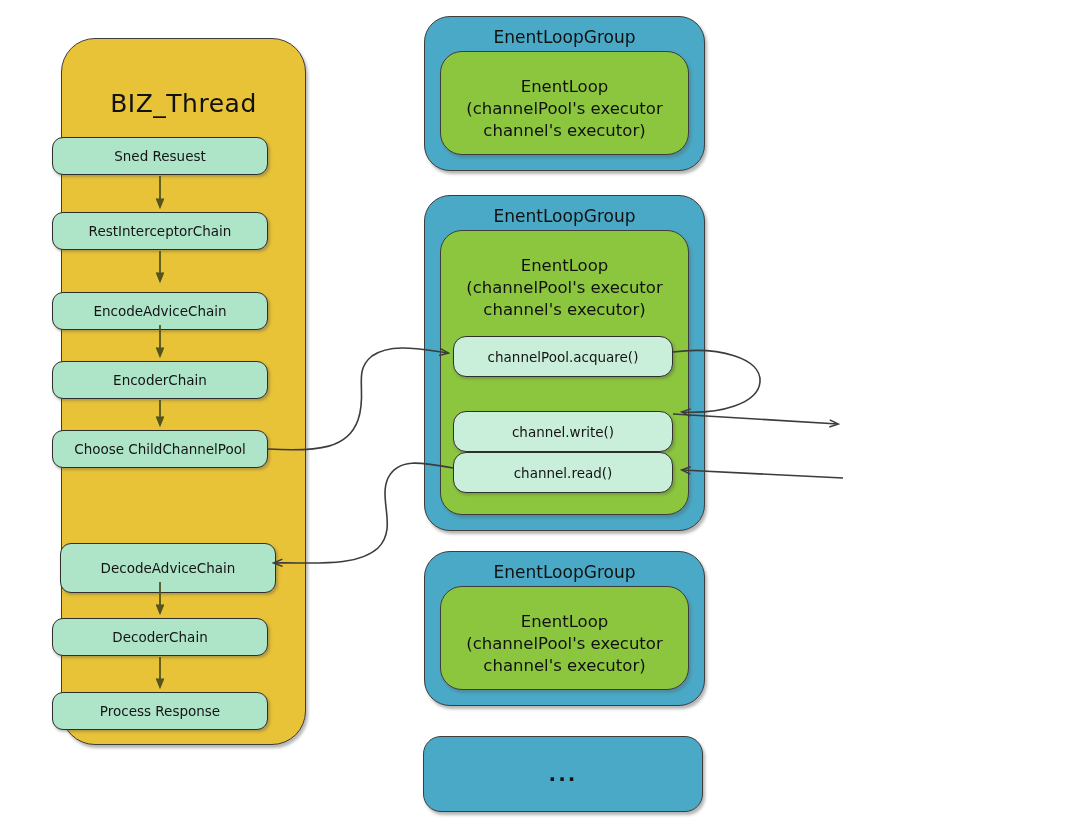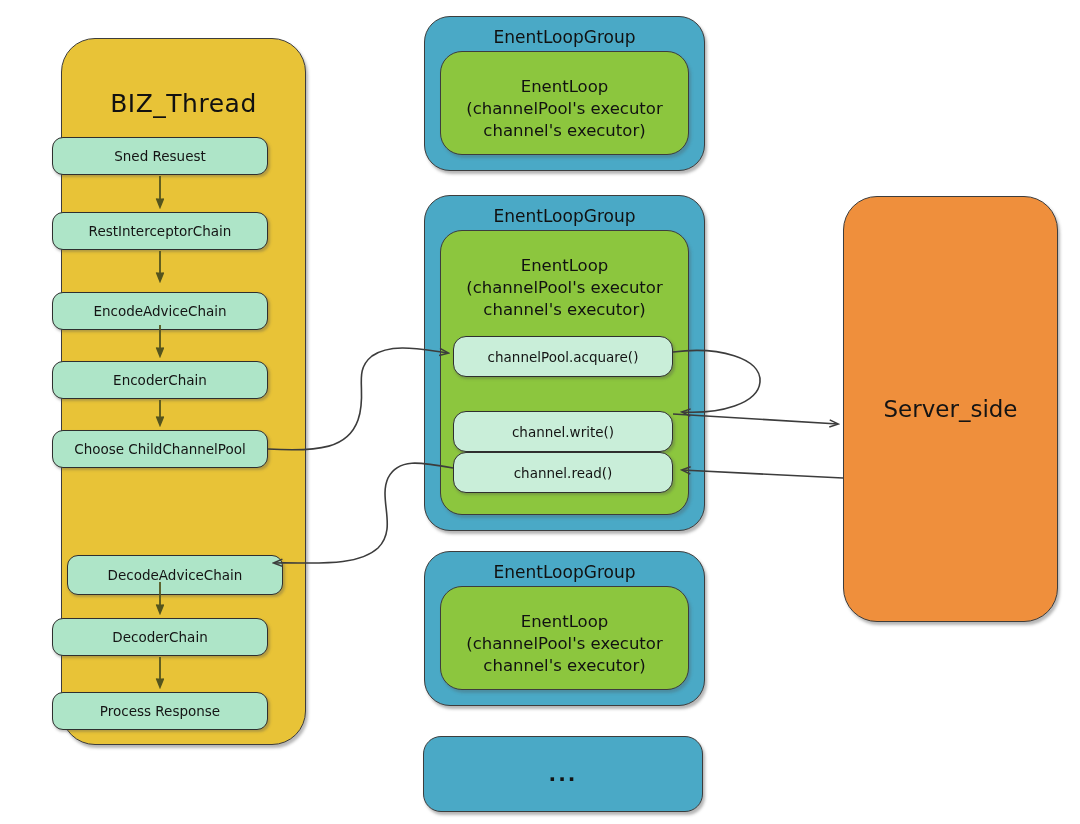--- a/index.html
+++ b/index.html
@@ -146,21 +146,21 @@
 
   <div class="node biz-thread" style="left:33px; top:38px; width:245px; height:707px;">
     <div class="biz-title" style="top:50px;">BIZ_Thread</div>
   </div>
 
   <div class="step" style="left:52px; top:137px; width:216px; height:38px;">Sned Resuest</div>
   <div class="step" style="left:52px; top:212px; width:216px; height:38px;">RestInterceptorChain</div>
   <div class="step" style="left:52px; top:292px; width:216px; height:38px;">EncodeAdviceChain</div>
   <div class="step" style="left:52px; top:430px; width:216px; height:38px;">Choose ChildChannelPool</div>
   <div class="step" style="left:52px; top:361px; width:216px; height:38px;">EncoderChain</div>
-  <div class="step" style="left:67px; top:543px; width:216px; height:40px;margin-top:12px;">DecodeAdviceChain</div>
+  <div class="step" style="left:60px; top:543px; width:216px; height:50px;">DecodeAdviceChain</div>
   <div class="step" style="left:52px; top:618px; width:216px; height:38px;">DecoderChain</div>
   <div class="step" style="left:52px; top:692px; width:216px; height:38px;">Process Response</div>
 
   <div class="node elg" style="left:424px; top:16px; width:281px; height:155px;">
     <div class="elg-title" style="top:10px;">EnentLoopGroup</div>
   </div>
   <div class="eloop" style="left:440px; top:51px; width:249px; height:104px;">
     <div class="eloop-title">EnentLoop
 (channelPool's executor
 channel's executor)</div>
@@ -183,21 +183,20 @@
     <div class="elg-title" style="top:10px;">EnentLoopGroup</div>
   </div>
   <div class="eloop" style="left:440px; top:586px; width:249px; height:104px;">
     <div class="eloop-title">EnentLoop
 (channelPool's executor
 channel's executor)</div>
   </div>
 
   <div class="node dots" style="left:423px; top:736px; width:280px; height:76px;">...</div>
 
-  <div class="node server" style="left:843px; top:196px; width:215px; height:426px;">Server_side</div>
 
   <svg id="edges" viewBox="0 0 1080 824" xmlns="http://www.w3.org/2000/svg">
     <defs>
       <marker id="ah" markerWidth="11" markerHeight="11" refX="9" refY="4.2" orient="auto" markerUnits="userSpaceOnUse">
         <path d="M0.5,0.6 L9.5,4.2 L0.5,7.8" fill="none" stroke="#3c3c3c" stroke-width="1.5"></path>
       </marker>
       <marker id="ahd" markerWidth="11" markerHeight="11" refX="9" refY="4.2" orient="auto" markerUnits="userSpaceOnUse">
         <path d="M0.5,0.6 L9.5,4.2 L0.5,7.8" fill="#54541e" stroke="#54541e" stroke-width="1.4"></path>
       </marker>
     </defs>

